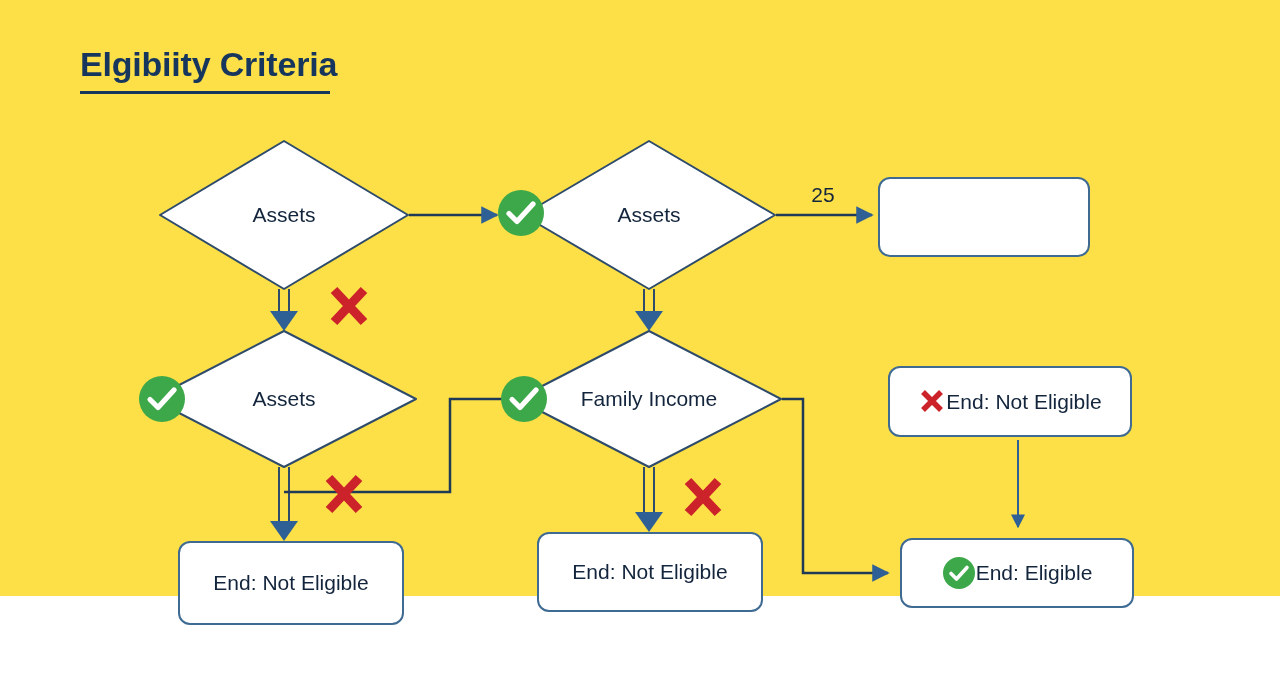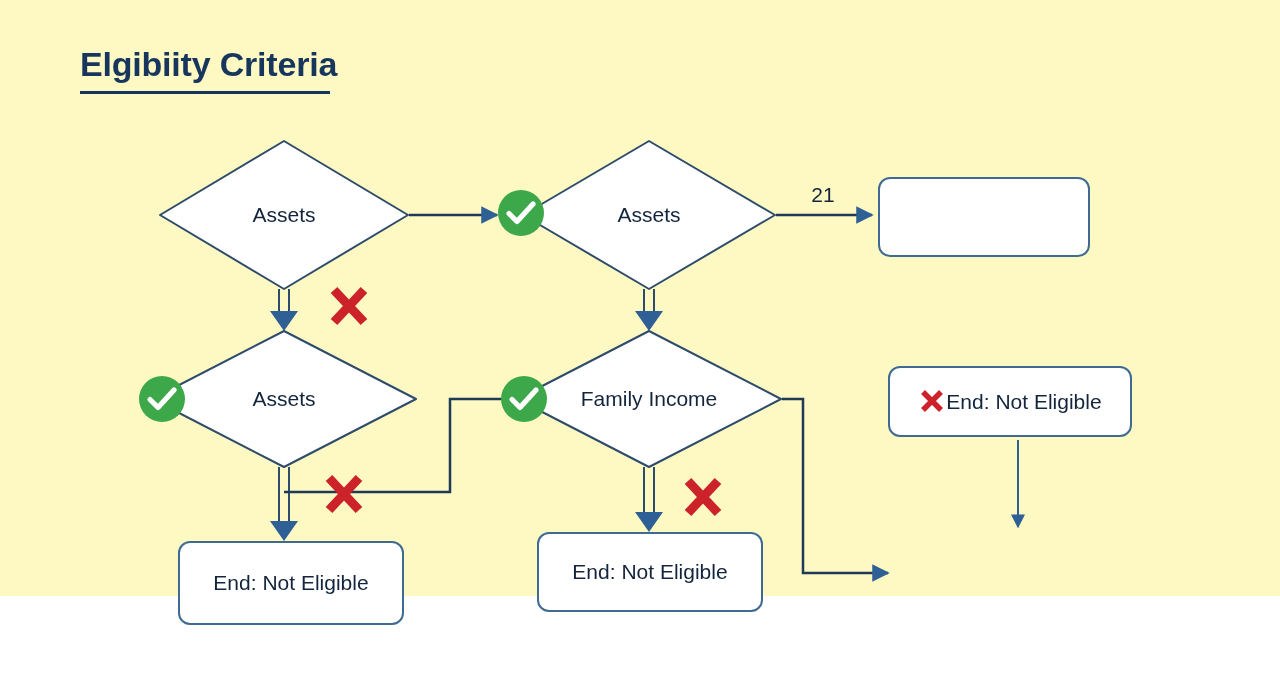--- a/index.html
+++ b/index.html
@@ -11,21 +11,21 @@
     font-family: "Liberation Sans", sans-serif;
     width: 1280px;
     height: 698px;
     overflow: hidden;
     position: relative;
   }
   #canvas {
     position: relative;
     width: 1280px;
     height: 596px;
-    background: #fef9c3;
+    background: #fde047;
   }
   #flow-svg {
     position: absolute;
     left: 0;
     top: 0;
     width: 1280px;
     height: 698px;
   }
   .page-title {
     position: absolute;
@@ -152,21 +152,21 @@
     <path d="M 782 399 L 803 399 L 803 573 L 888 573" fill="none" stroke="#1f3a57" stroke-width="2.5" marker-end="url(#arrowSolid)"></path>
 
     <line x1="1018" y1="440" x2="1018" y2="527" stroke="#2e6095" stroke-width="2" marker-end="url(#arrowThin)"></line>
   </svg>
 
   <div class="node-label" style="left:284px; top:215px;">Assets</div>
   <div class="node-label" style="left:649px; top:215px;">Assets</div>
   <div class="node-label" style="left:284px; top:399px;">Assets</div>
   <div class="node-label" style="left:649px; top:399px;">Family Income</div>
 
-  <div class="edge-label" style="left:823px; top:195px;">21</div>
+  <div class="edge-label" style="left:823px; top:195px;">25</div>
 
   <div class="term-box" style="left:878px; top:177px; width:212px; height:80px;">
     <span class="term-text"></span>
   </div>
 
   <div class="term-box" style="left:178px; top:541px; width:226px; height:84px;">
     <span class="term-text">End: Not Eligible</span>
   </div>
 
   <div class="term-box" style="left:537px; top:532px; width:226px; height:80px;">
@@ -175,20 +175,29 @@
 
   <div class="term-box" style="left:888px; top:366px; width:244px; height:71px;">
     <span class="icon-badge">
       <svg width="28" height="28" viewBox="0 0 28 28">
         <path d="M 5 4 L 23 22 M 23 4 L 5 22" stroke="#cc2229" stroke-width="5.5" stroke-linecap="butt" fill="none"></path>
       </svg>
     </span>
     <span class="term-text">End: Not Eligible</span>
   </div>
 
+  <div class="term-box" style="left:900px; top:538px; width:234px; height:70px;">
+    <span class="icon-badge">
+      <svg width="34" height="34" viewBox="0 0 34 34">
+        <circle cx="17" cy="17" r="16" fill="#3da84a"></circle>
+        <path d="M 9 17.5 L 14.5 23 L 25 11.5" stroke="#ffffff" stroke-width="3.6" fill="none" stroke-linecap="round" stroke-linejoin="round"></path>
+      </svg>
+    </span>
+    <span class="term-text">End: Eligible</span>
+  </div>
 
   <div class="mark-check" style="left:521px; top:213px;">
     <svg width="48" height="48" viewBox="0 0 48 48">
       <circle cx="24" cy="24" r="23" fill="#3da84a"></circle>
       <path d="M 12 24.5 L 20 32.5 L 36 15" stroke="#ffffff" stroke-width="5.2" fill="none" stroke-linecap="round" stroke-linejoin="round"></path>
     </svg>
   </div>
 
   <div class="mark-check" style="left:162px; top:399px;">
     <svg width="48" height="48" viewBox="0 0 48 48">

